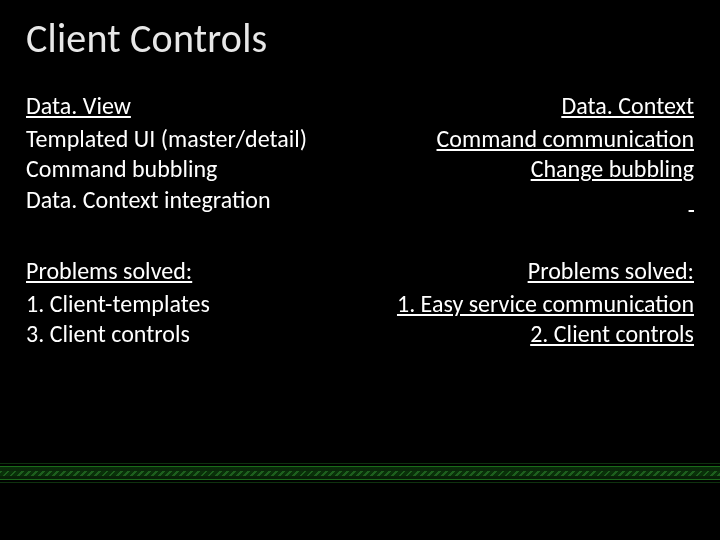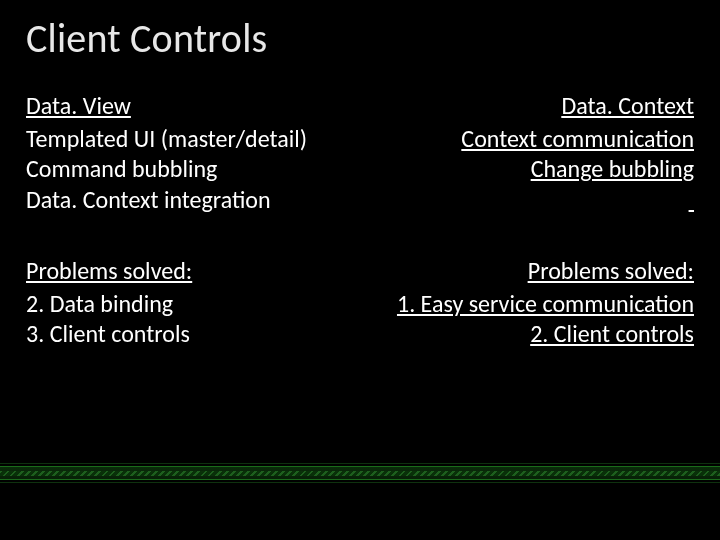--- a/index.html
+++ b/index.html
@@ -77,29 +77,29 @@
 
     <div class="col-left">
       <div class="block">
         <div class="section-head">Data. View</div>
         <div class="item">Templated UI (master/detail)</div>
         <div class="item">Command bubbling</div>
         <div class="item">Data. Context integration</div>
       </div>
       <div class="block">
         <div class="section-head">Problems solved:</div>
-        <div class="item">2. Data binding</div>
+        <div class="item">1. Client-templates</div>
         <div class="item">3. Client controls</div>
       </div>
     </div>
 
     <div class="col-right">
       <div class="block">
         <div class="section-head">Data. Context</div>
-        <div class="item">Context communication</div>
+        <div class="item">Command communication</div>
         <div class="item">Change bubbling</div>
         <div class="item">&nbsp;</div>
       </div>
       <div class="block">
         <div class="section-head">Problems solved:</div>
         <div class="item">1. Easy service communication</div>
         <div class="item">2. Client controls</div>
       </div>
     </div>
 

